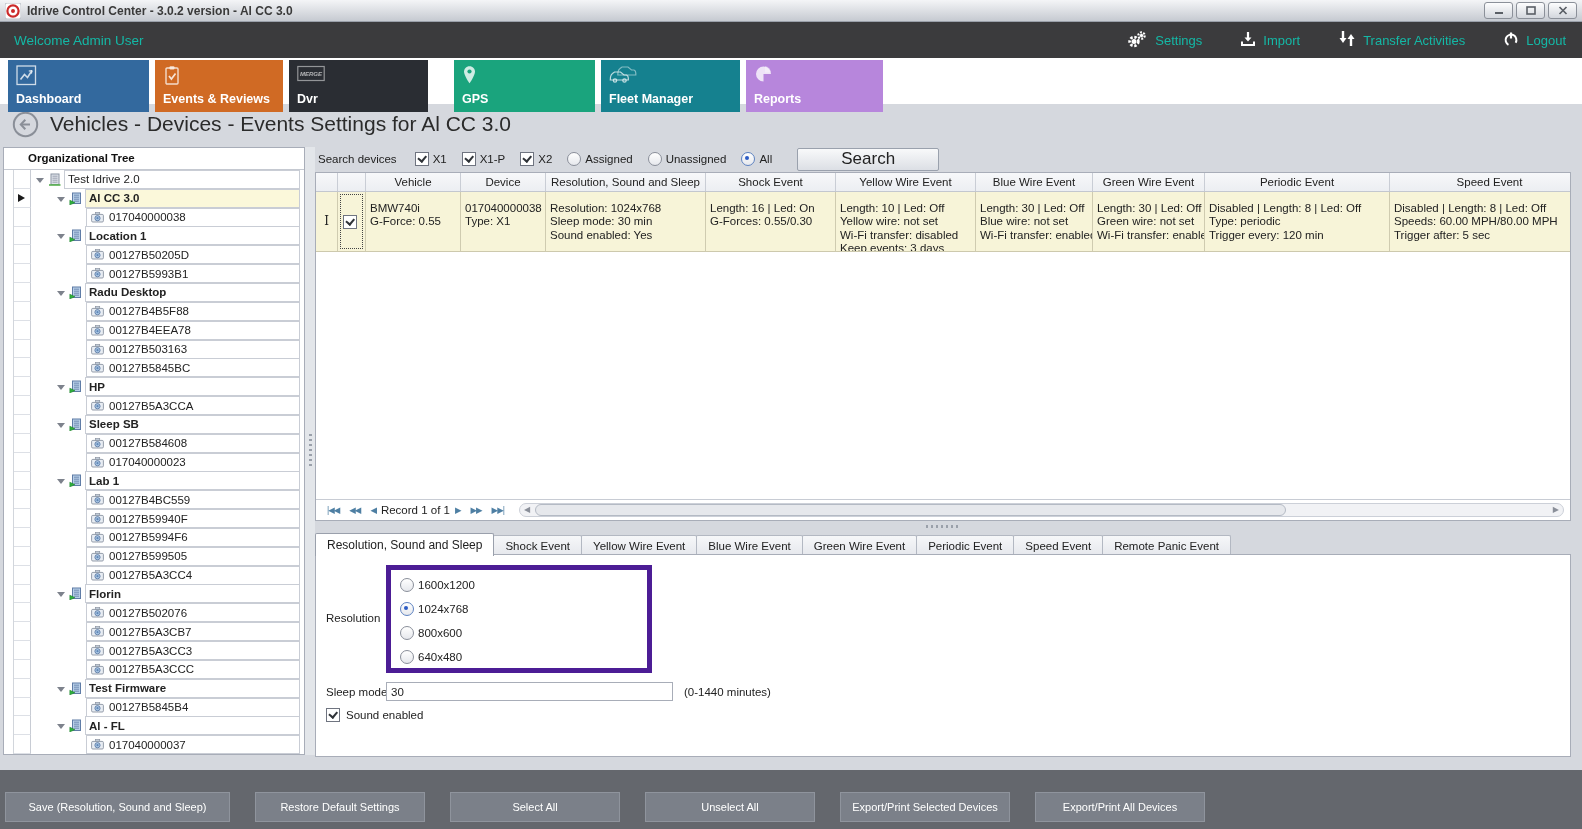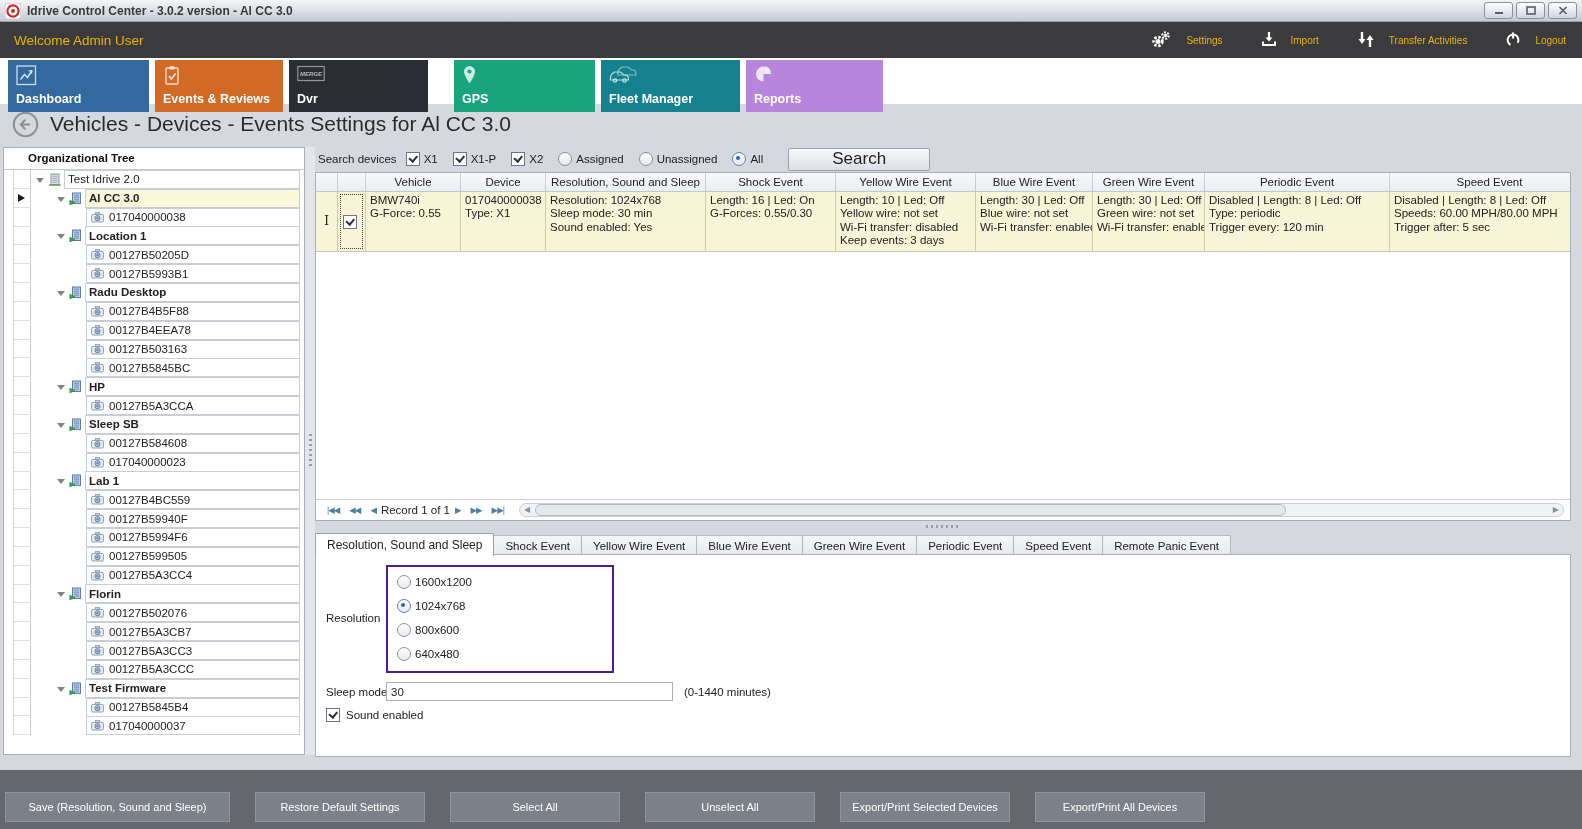--- a/index.html
+++ b/index.html
@@ -10,25 +10,25 @@
 
   
   .titlebar{height:22px;background:linear-gradient(#f4f5f7,#c6cad1);border-bottom:1px solid #9aa0aa;
             display:flex;align-items:center;padding:0 5px;box-sizing:border-box;flex:none}
   .appicon{width:16px;height:16px;flex:none;display:flex}
   .title{font-size:12px;font-weight:bold;color:#3a3a3a;margin-left:6px;flex:1}
   .winbtn{width:27px;height:15px;margin-left:3px;border:1px solid #8b9099;border-radius:3px;
           background:linear-gradient(#fdfdfe,#d3d7dd);display:flex;align-items:center;justify-content:center}
 
   
-  .topbar{height:36px;background:#3b3b3d;color:#eab308;display:flex;align-items:center;
+  .topbar{height:36px;background:#3b3b3d;color:#14b8a6;display:flex;align-items:center;
           padding:0 16px 0 14px;box-sizing:border-box;flex:none}
   .welcome{font-size:13.5px}
   .topactions{margin-left:auto;display:flex;align-items:center;gap:38px}
-  .topaction{display:flex;align-items:center;gap:14px;font-size:10px;cursor:default}
+  .topaction{display:flex;align-items:center;gap:7px;font-size:13px;cursor:default}
 
   
   .navrow{height:46px;background:#fff;flex:none;display:flex;gap:6px;padding:2px 0 0 8px;box-sizing:border-box}
   .tile{height:52px;position:relative;color:#fff;flex:none}
   .tile .ticon{position:absolute;top:5px;left:8px;opacity:.9}
   .tile .tlab{position:absolute;bottom:6px;left:8px;font-size:12.5px;font-weight:bold;white-space:nowrap}
 
   
   .crumbrow{height:40px;flex:none;display:flex;align-items:center;padding-left:12px;gap:11px}
   .backbtn{width:27px;height:27px;flex:none;display:flex}
@@ -60,41 +60,41 @@
   .tlabelbox .cam{margin:0 5px 0 1px}
   .trow.sel .tlabelbox{background:#fbf8da}
 
   
   .vsplit{position:absolute;left:305px;top:3px;width:10px;height:608px;background:#e3e6ea;
           display:flex;align-items:center;justify-content:center}
   .grip-v{width:3px;height:34px;background:repeating-linear-gradient(#9aa0aa 0 2px,transparent 2px 5px)}
 
   
   .searchrow{position:absolute;left:318px;top:4px;height:22px;display:flex;align-items:center;font-size:11.5px}
-  .srlabel{margin-right:9px}
+  .srlabel{margin-right:18px}
   .cbgroup,.rdgroup{display:flex;align-items:center;margin-right:15px}
   .cb{width:12px;height:12px;border:1px solid #6f7480;background:#fff;position:relative;flex:none;margin-right:4px;box-sizing:content-box}
   .cb.on::after{content:"";position:absolute;left:2px;top:2px;width:6px;height:3.5px;
         border-left:2px solid #2f3338;border-bottom:2px solid #2f3338;transform:rotate(-50deg)}
   .radio{width:12px;height:12px;border:1px solid #8a8f9a;border-radius:50%;
          background:linear-gradient(#fff,#e6e8ed);position:relative;flex:none;margin-right:4px}
   .radio.on{border-color:#5d82c1}
   .radio.on::after{content:"";position:absolute;left:3px;top:3px;width:4px;height:4px;border-radius:50%;background:#2c5cc5}
   .searchbtn{width:140px;height:21px;margin-left:10px;border:1px solid #9aa1ad;border-radius:2px;
              background:linear-gradient(#f8f9fa,#dcdfe5);display:flex;align-items:center;justify-content:center;font-size:17px}
 
   
   .gridpanel{position:absolute;left:315px;top:28px;width:1256px;height:349px;background:#fff;
              border:1px solid #a8adb8;box-sizing:border-box;overflow:hidden}
   .gridheader{display:flex;height:18px;background:linear-gradient(#f7f8fa,#eceef2);
               border-bottom:1px solid #c3c7cf;font-size:11.5px;color:#222}
   .gh{flex:none;box-sizing:border-box;border-right:1px solid #c9cdd5;display:flex;align-items:center;
       justify-content:center;white-space:nowrap;overflow:hidden}
   .gridrow{display:flex;height:59px;background:#f7f4d8;border-bottom:1px solid #cdc9ad;font-size:11.5px}
-  .gc{flex:none;box-sizing:border-box;border-right:1px solid #cfcbb0;padding:2px 4px;line-height:13.4px;
+  .gc{flex:none;box-sizing:border-box;border-right:1px solid #cfcbb0;padding:10px 4px;line-height:13.4px;
       overflow:hidden;white-space:nowrap}
   .gc.icell{display:flex;align-items:center;justify-content:center;font-family:"DejaVu Serif",serif;
             font-size:12px;padding:0}
   .gc.cbcell{position:relative;padding:0}
   .focusbox{position:absolute;left:2px;top:2px;right:2px;bottom:2px;border:1px dotted #444;
             display:flex;align-items:center;justify-content:center}
   .gridnav{position:absolute;left:0;right:0;bottom:0;height:21px;border-top:1px solid #c8ccd4;
            display:flex;align-items:center;background:#fff;padding:0 6px;box-sizing:border-box}
   .navglyph{font-size:8.5px;color:#4e7fa3;margin:0 5px;letter-spacing:-1px;flex:none}
   .rectext{font-size:11.5px;color:#222;margin:0 0;flex:none}
@@ -111,21 +111,21 @@
 
   
   .tabstrip{position:absolute;left:315px;top:388px;height:23px;display:flex;align-items:flex-end;font-size:11.5px}
   .tab{height:20px;padding:0 11px;border:1px solid #b3b8c2;border-bottom:none;border-radius:2px 2px 0 0;
        background:linear-gradient(#f6f7f9,#e6e8ed);display:flex;align-items:center;color:#222;
        margin-right:-1px;white-space:nowrap;box-sizing:border-box}
   .tab.active{height:23px;background:#fff;font-size:12px;border-color:#9aa0ac;position:relative;z-index:2;margin-bottom:-1px}
   .tabcontent{position:absolute;left:315px;top:410px;width:1256px;height:203px;background:#fff;
               border:1px solid #a8adb8;box-sizing:border-box}
 
-  .groupbox{position:absolute;left:70px;top:10px;width:228px;height:108px;border:2px solid #4c1d95;box-sizing:border-box}
+  .groupbox{position:absolute;left:70px;top:10px;width:266px;height:108px;border:5px solid #4c1d95;box-sizing:border-box}
   .radiorow{position:absolute;left:9px;display:flex;align-items:center;font-size:11.5px;white-space:nowrap}
   .reslabel{position:absolute;left:10px;top:57px;font-size:11.5px}
   .sleeplabel{position:absolute;left:10px;top:131px;font-size:11.5px}
   .sleepinput{position:absolute;left:70px;top:127px;width:287px;height:19px;border:1px solid #a8adb8;
               background:#fff;font-size:11.5px;padding:0 4px;box-sizing:border-box;display:flex;align-items:center}
   .sleephint{position:absolute;left:368px;top:131px;font-size:11.5px}
   .soundrow{position:absolute;left:10px;top:153px;display:flex;align-items:center;font-size:11.5px}
 
   
   .footer{height:64px;background:#64676d;flex:none;display:flex;align-items:center;
@@ -749,20 +749,35 @@
                 <span class="ticon13 cam">
                   <svg width="13" height="13" viewBox="0 0 13 13">
                     <rect x="4.5" y="1.6" width="4.2" height="2.2" fill="#c7d2df" stroke="#8a93a2" stroke-width=".7"></rect>
                     <rect x="0.6" y="3.4" width="11.8" height="7.6" rx="1.2" fill="#e8edf3" stroke="#8a93a2" stroke-width=".9"></rect>
                     <circle cx="6.5" cy="7.2" r="2.6" fill="#aac7e4" stroke="#5f7ca6" stroke-width=".9"></circle>
                     <circle cx="6.5" cy="7.2" r="1.1" fill="#5f87b8"></circle>
                   </svg>
                 </span>
                 <span>00127B5845B4</span>
               </div>
+            </div>
+          </div>
+          <div class="trow lvl1">
+            <div class="tgut"></div>
+            <div class="tind"></div>
+            <div class="tcontent">
+              <span class="tarrow"></span>
+              <span class="ticon13">
+                <svg width="13" height="13" viewBox="0 0 13 13">
+                  <rect x="3.5" y="1" width="8" height="10.5" fill="#b8cfe8" stroke="#5f7ca6" stroke-width="1"></rect>
+                  <path d="M5 3.2 H10 M5 5.2 H10 M5 7.2 H10 M5 9.2 H10" stroke="#5f7ca6" stroke-width=".8"></path>
+                  <path d="M0.8 8.2 L6 10.6 L0.8 13 Z" fill="#2faf3c" stroke="#1d7f28" stroke-width=".5"></path>
+                </svg>
+              </span>
+              <div class="tlabelbox bold">Al - FL</div>
             </div>
           </div>
           <div class="trow lvl2">
             <div class="tgut"></div>
             <div class="tind"></div>
             <div class="tcontent">
               <div class="tlabelbox dev">
                 <span class="ticon13 cam">
                   <svg width="13" height="13" viewBox="0 0 13 13">
                     <rect x="4.5" y="1.6" width="4.2" height="2.2" fill="#c7d2df" stroke="#8a93a2" stroke-width=".7"></rect>

